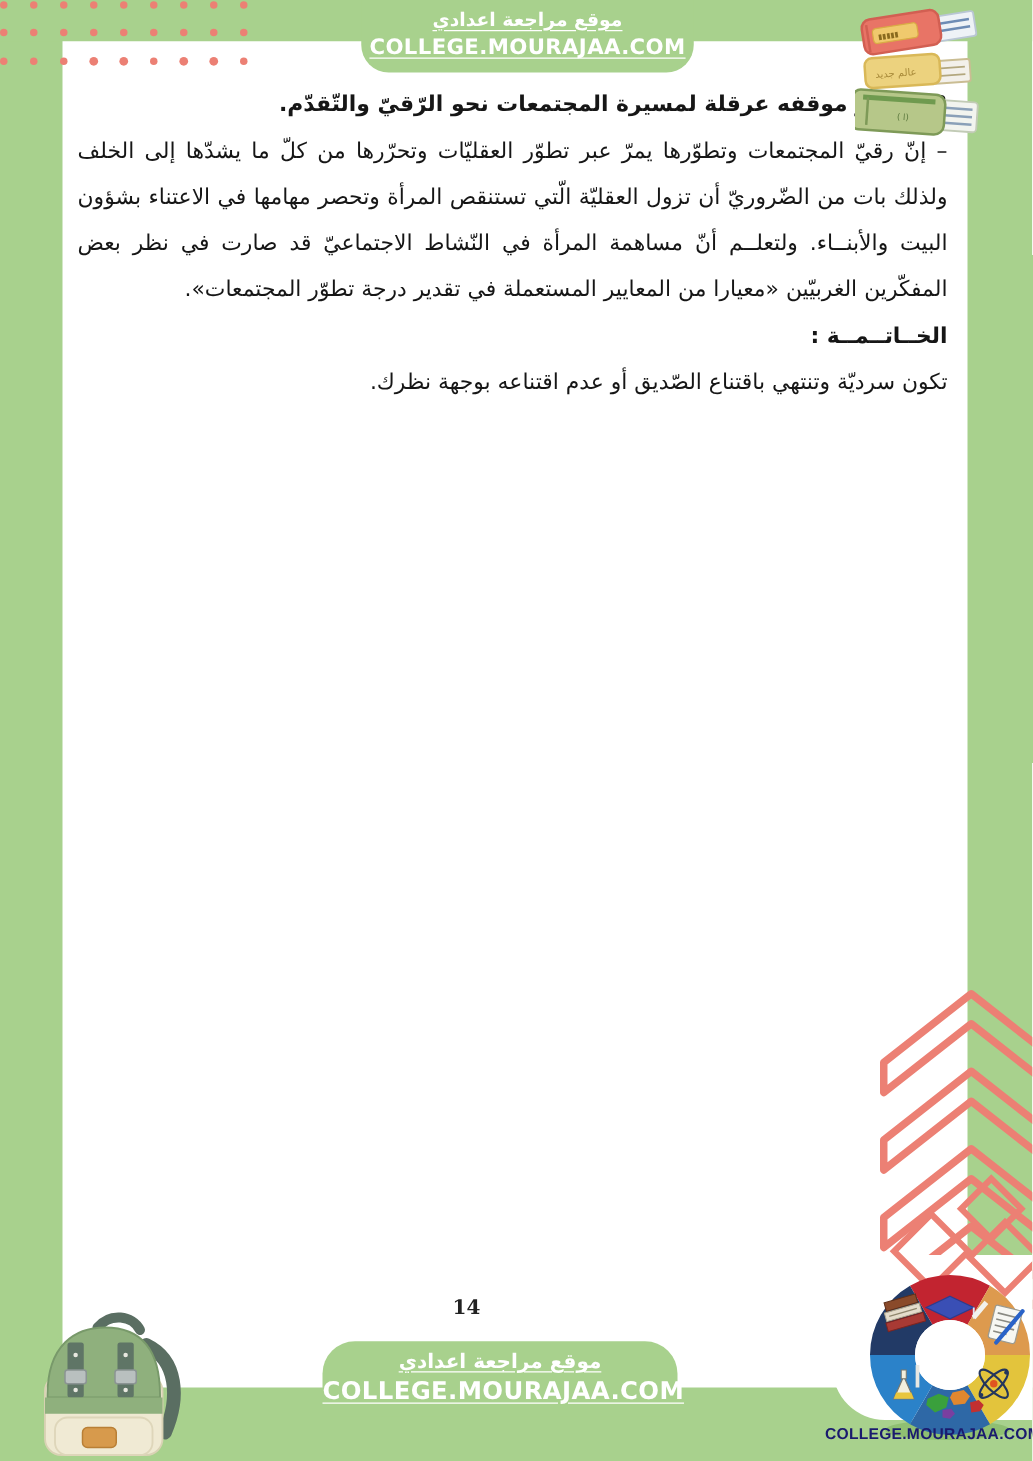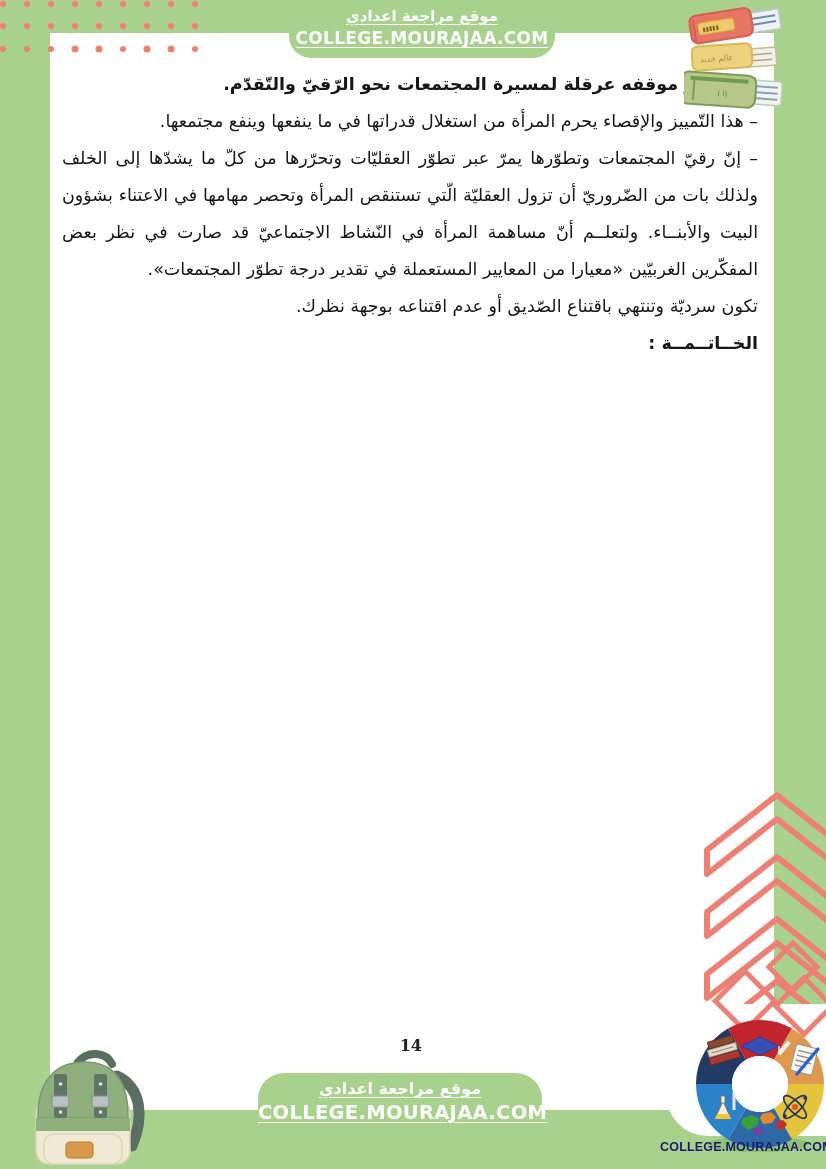--- a/index.html
+++ b/index.html
@@ -36,21 +36,21 @@
     font-size:17.5px;line-height:37px;
   }
   #doc-content p{margin:0;}
   #section-heading{font-weight:bold;margin:0;}
   #conclusion-heading{font-weight:bold;margin-top:33px;}
 
   .chev{position:absolute;left:702px;width:150px;height:92px;z-index:2;}
   #diamonds-decoration{position:absolute;left:700px;top:938px;z-index:3;}
 
   #page-number{
-    position:absolute;left:362px;top:1036px;width:60px;text-align:right;z-index:2;
+    position:absolute;left:362px;top:1036px;width:60px;text-align:left;z-index:2;
     font-family:"DejaVu Serif",serif;font-weight:bold;font-size:16px;color:#222;
   }
 
   #logo-bg{
     position:absolute;left:666px;top:1004px;width:160px;height:132px;
     background:#ffffff;border-radius:42px 0 0 42px;z-index:2;
   }
   #subjects-wheel-logo{position:absolute;left:694px;top:1018px;z-index:4;}
   #logo-caption{
     position:absolute;left:660px;top:1140px;width:166px;text-align:center;z-index:4;
@@ -132,24 +132,23 @@
       <line x1="64" y1="26" x2="92" y2="26" stroke="#6c8bb4" stroke-width="2"></line>
       <rect x="6" y="8" width="62" height="28" rx="7" fill="#e87466" stroke="#d25f52" stroke-width="2"></rect>
       <rect x="14" y="16" width="36" height="12" rx="3" fill="#f0c96d" stroke="#d9ab45" stroke-width="1"></rect>
       <text x="18" y="25" font-size="6" fill="#8a6a1e" font-family="DejaVu Sans, sans-serif">▮▮▮▮▮</text>
       <path d="M10,12 v22" stroke="#d25f52" stroke-width="2" fill="none"></path>
     </g>
   </svg>
 
   <div id="doc-content">
     <p id="section-heading">3. اعتبار موقفه عرقلة لمسيرة المجتمعات نحو الرّقيّ والتّقدّم.</p>
-    <p>– هذا التّمييز والإقصاء يحرم المرأة من استغلال قدراتها في ما ينفعها وينفع مجتمعها.</p>
     <p>– إنّ رقيّ المجتمعات وتطوّرها يمرّ عبر تطوّر العقليّات وتحرّرها من كلّ ما يشدّها إلى الخلف ولذلك بات من الضّروريّ أن تزول العقليّة الّتي تستنقص المرأة وتحصر مهامها في الاعتناء بشؤون البيت والأبنــاء. ولتعلــم أنّ مساهمة المرأة في النّشاط الاجتماعيّ قد صارت في نظر بعض المفكّرين الغربيّين «معيارا من المعايير المستعملة في تقدير درجة تطوّر المجتمعات».</p>
+    <p id="conclusion-heading">الخــاتــمــة :</p>
     <p>تكون سرديّة وتنتهي باقتناع الصّديق أو عدم اقتناعه بوجهة نظرك.</p>
-    <p id="conclusion-heading">الخــاتــمــة :</p>
   </div>
 
   <svg class="chev" style="top:789px" viewBox="0 0 150 92">
     <polygon points="5,61 75,6 145,61 145,85 75,30 5,85" fill="none" stroke="#ec8074" stroke-width="6" stroke-linejoin="round"></polygon>
   </svg>
   <svg class="chev" style="top:851px" viewBox="0 0 150 92">
     <polygon points="5,61 75,6 145,61 145,85 75,30 5,85" fill="none" stroke="#ec8074" stroke-width="6" stroke-linejoin="round"></polygon>
   </svg>
   <svg class="chev" style="top:913px" viewBox="0 0 150 92">
     <polygon points="5,61 75,6 145,61 145,85 75,30 5,85" fill="none" stroke="#ec8074" stroke-width="6" stroke-linejoin="round"></polygon>

